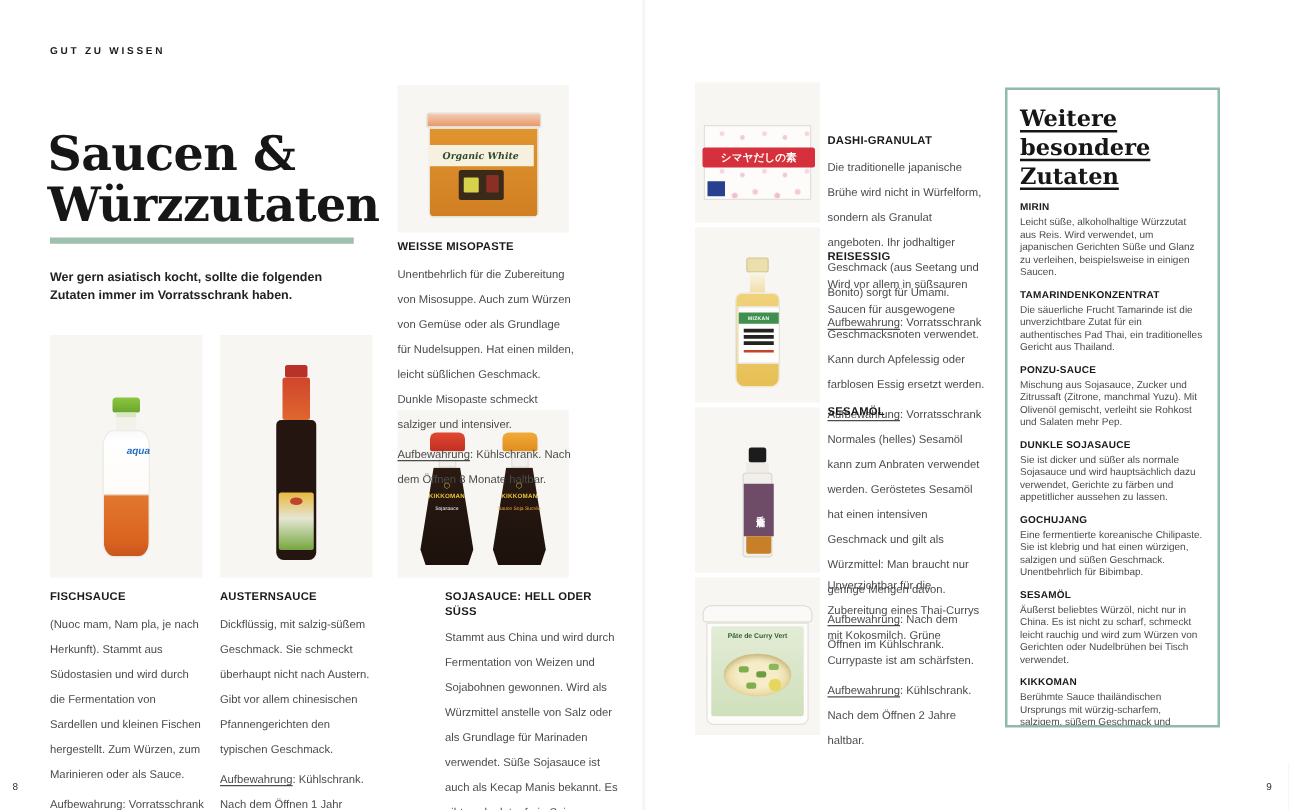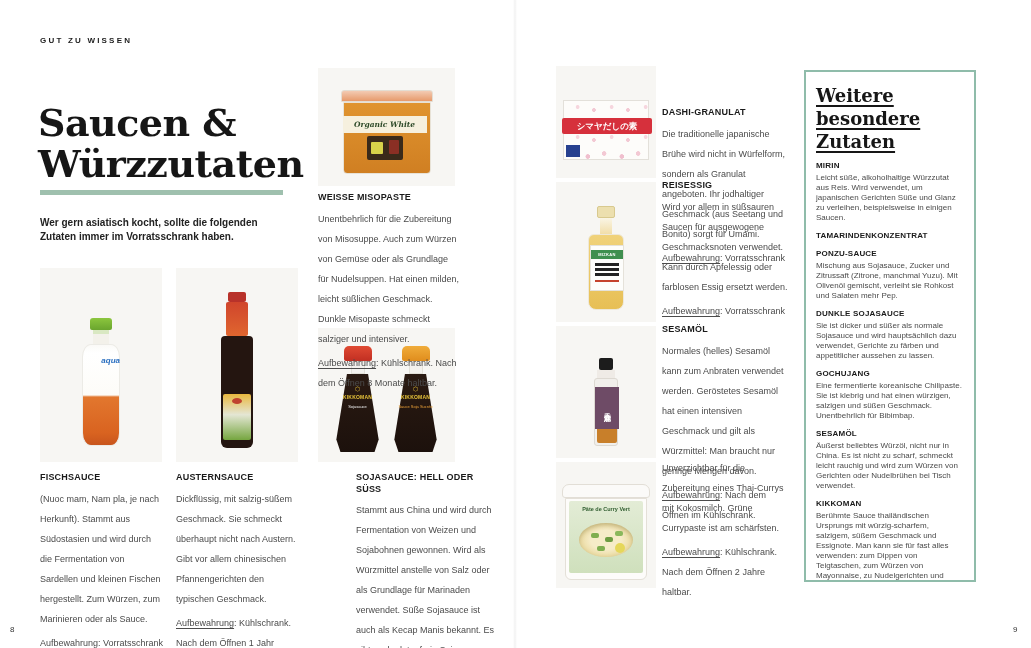--- a/index.html
+++ b/index.html
@@ -275,21 +275,21 @@
     <p class="body">Stammt aus China und wird durch Fermentation von Weizen und Sojabohnen gewonnen. Wird als Würzmittel anstelle von Salz oder als Grundlage für Marinaden verwendet. Süße Sojasauce ist auch als Kecap Manis bekannt. Es gibt auch glutenfreie Sojasauce (Tamari).</p>
     <p class="body storage"><span class="u">Aufbewahrung</span><span>: Vorratsschrank</span></p>
   </div>
 
   <div class="col" style="left:662px;top:70px;width:128px;margin-top:37px;">
     <div class="item-h">DASHI-GRANULAT</div>
     <p class="body">Die traditionelle japanische Brühe wird nicht in Würfelform, sondern als Granulat angeboten. Ihr jodhaltiger Geschmack (aus Seetang und Bonito) sorgt für Umami.</p>
     <p class="body storage"><span class="u">Aufbewahrung</span><span>: Vorratsschrank</span></p>
   </div>
 
-  <div class="col" style="left:662px;top:180px;width:128px;">
+  <div class="col" style="left:662px;top:200px;width:128px;">
     <div class="item-h">REISESSIG</div>
     <p class="body">Wird vor allem in süßsauren Saucen für ausgewogene Geschmacksnoten verwendet. Kann durch Apfelessig oder farblosen Essig ersetzt werden.</p>
     <p class="body storage"><span class="u">Aufbewahrung</span><span>: Vorratsschrank</span></p>
   </div>
 
   <div class="col" style="left:662px;top:324px;width:128px;">
     <div class="item-h">SESAMÖL</div>
     <p class="body">Normales (helles) Sesamöl kann zum Anbraten verwendet werden. Geröstetes Sesamöl hat einen intensiven Geschmack und gilt als Würzmittel: Man braucht nur geringe Mengen davon.</p>
     <p class="body storage"><span class="u">Aufbewahrung</span><span>: Nach dem Öffnen im Kühlschrank.</span></p>
   </div>
@@ -301,20 +301,21 @@
 
   <div class="sidebar">
     <h2 class="sb-title">Weitere besondere Zutaten</h2>
 
     <div>
       <div class="sb-h">MIRIN</div>
       <p class="sb-b">Leicht süße, alkoholhaltige Würzzutat aus Reis. Wird verwendet, um japanischen Gerichten Süße und Glanz zu verleihen, beispielsweise in einigen Saucen.</p>
     </div>
     <div>
       <div class="sb-h">TAMARINDENKONZENTRAT</div>
+      <p class="sb-b">Die säuerliche Frucht Tamarinde ist die unverzichtbare Zutat für ein authentisches Pad Thai, ein traditionelles Gericht aus Thailand.</p>
     </div>
     <div>
       <div class="sb-h">PONZU-SAUCE</div>
       <p class="sb-b">Mischung aus Sojasauce, Zucker und Zitrussaft (Zitrone, manchmal Yuzu). Mit Olivenöl gemischt, verleiht sie Rohkost und Salaten mehr Pep.</p>
     </div>
     <div>
       <div class="sb-h">DUNKLE SOJASAUCE</div>
       <p class="sb-b">Sie ist dicker und süßer als normale Sojasauce und wird hauptsächlich dazu verwendet, Gerichte zu färben und appetitlicher aussehen zu lassen.</p>
     </div>
     <div>

